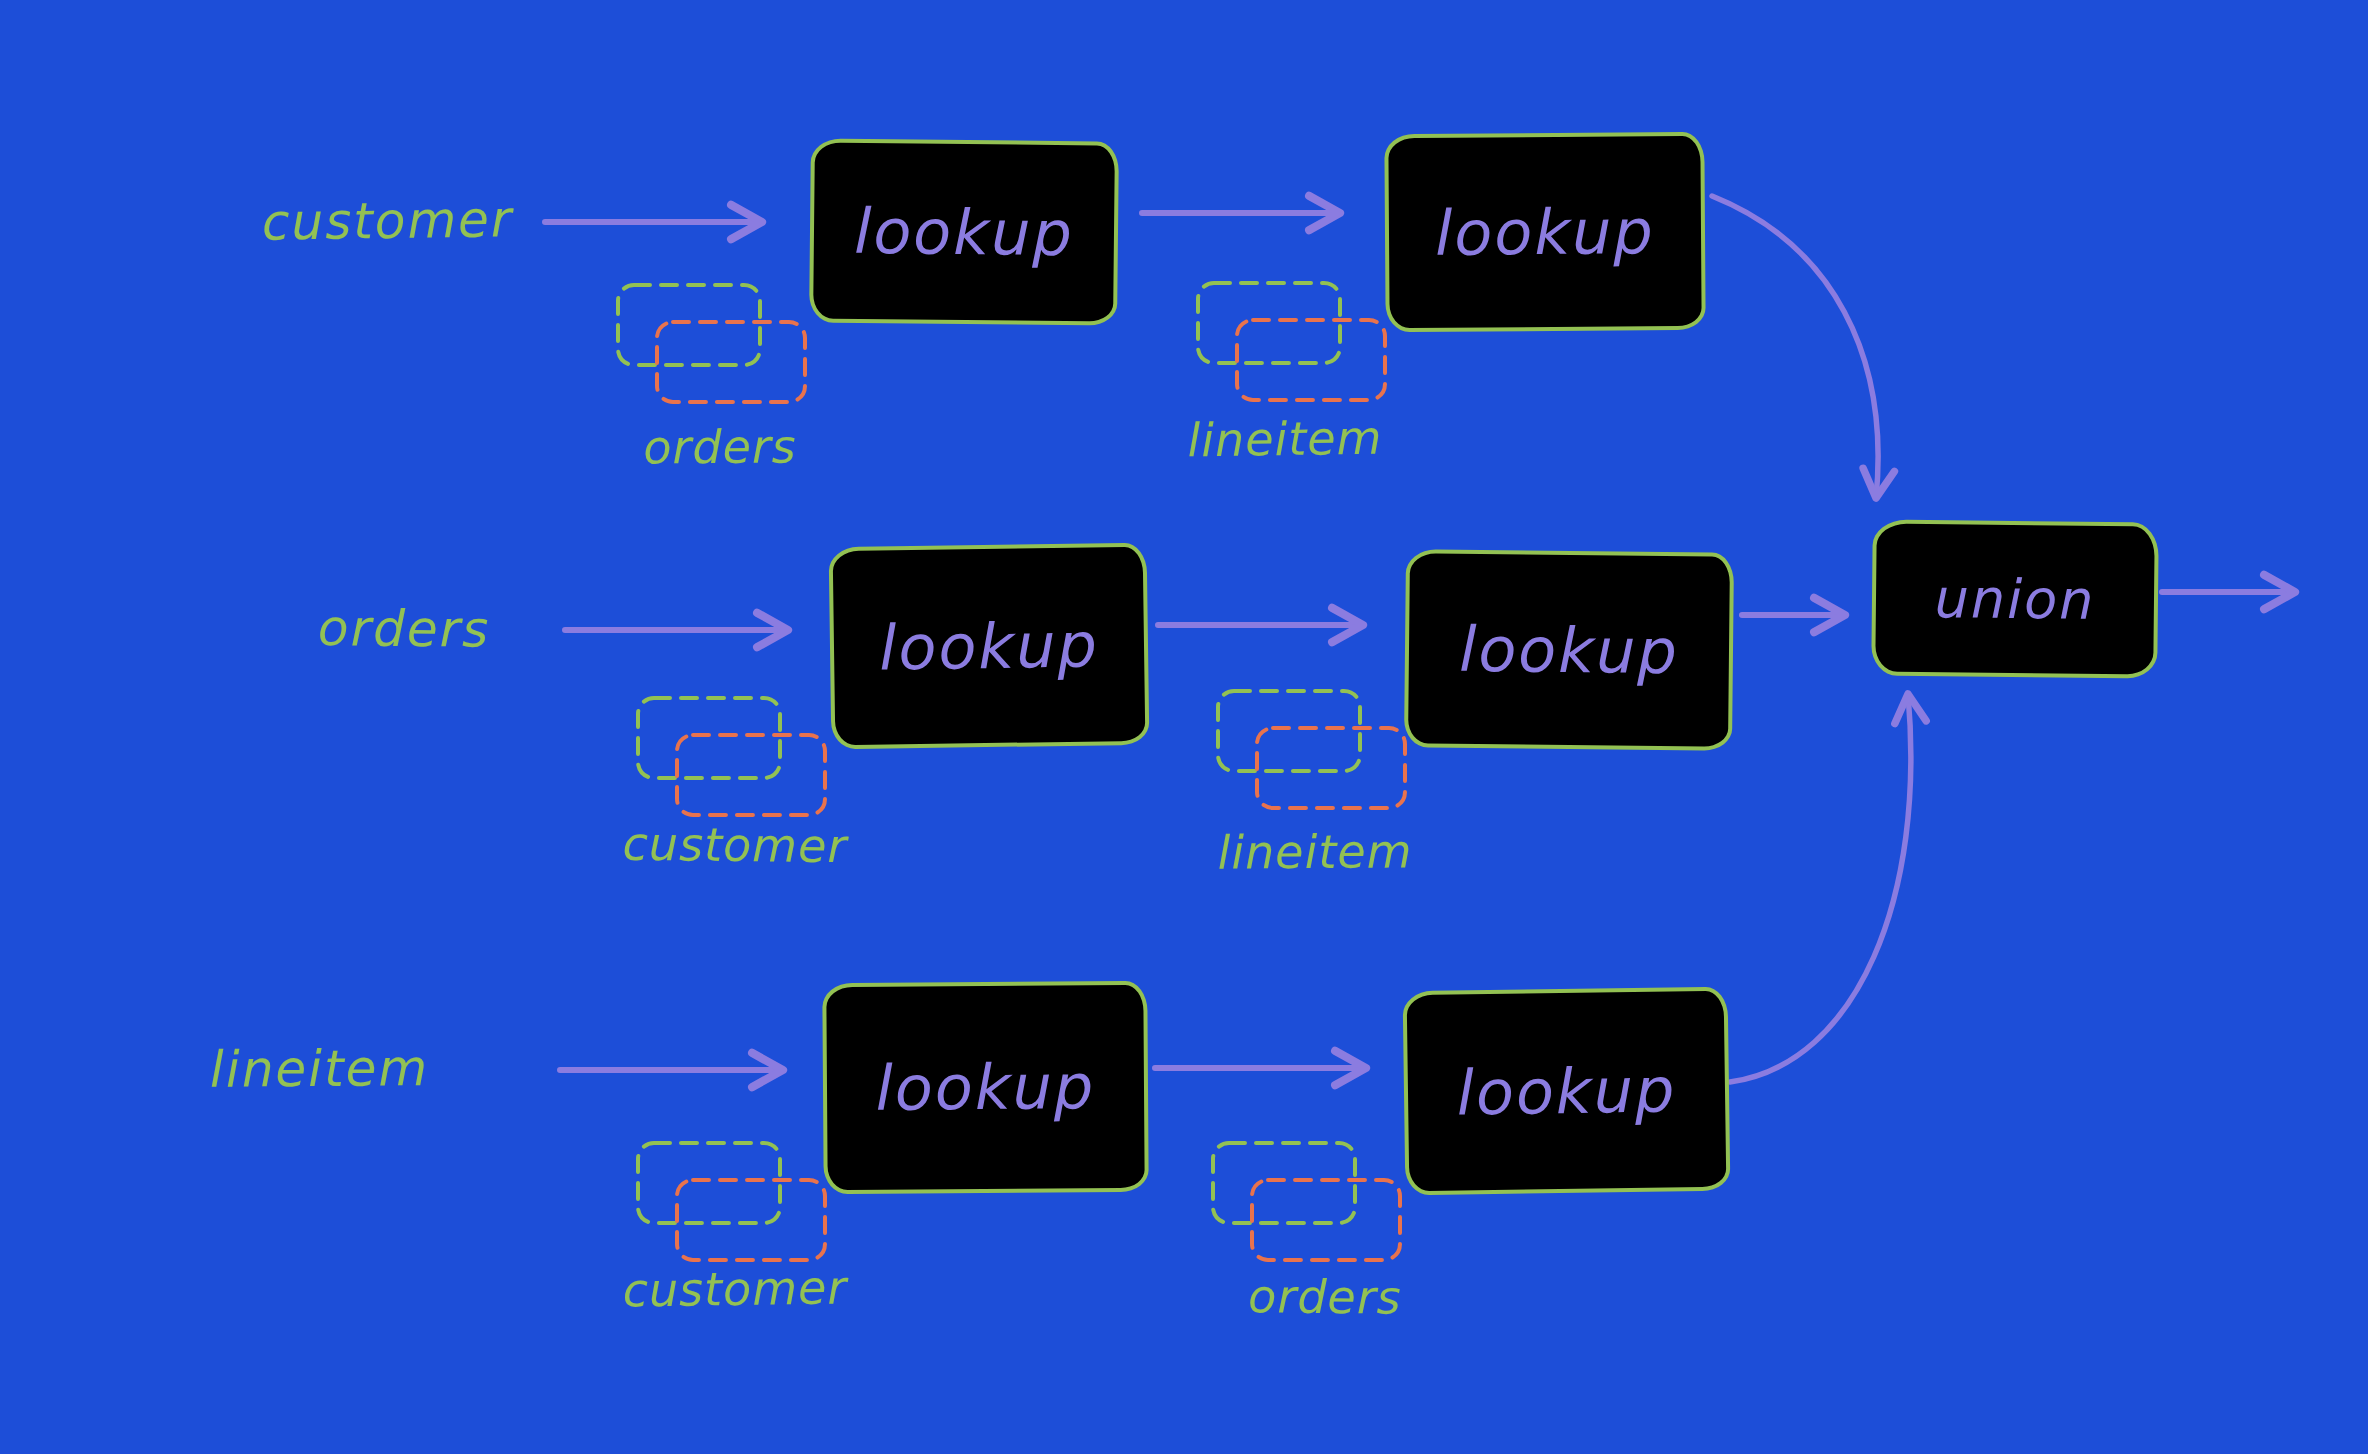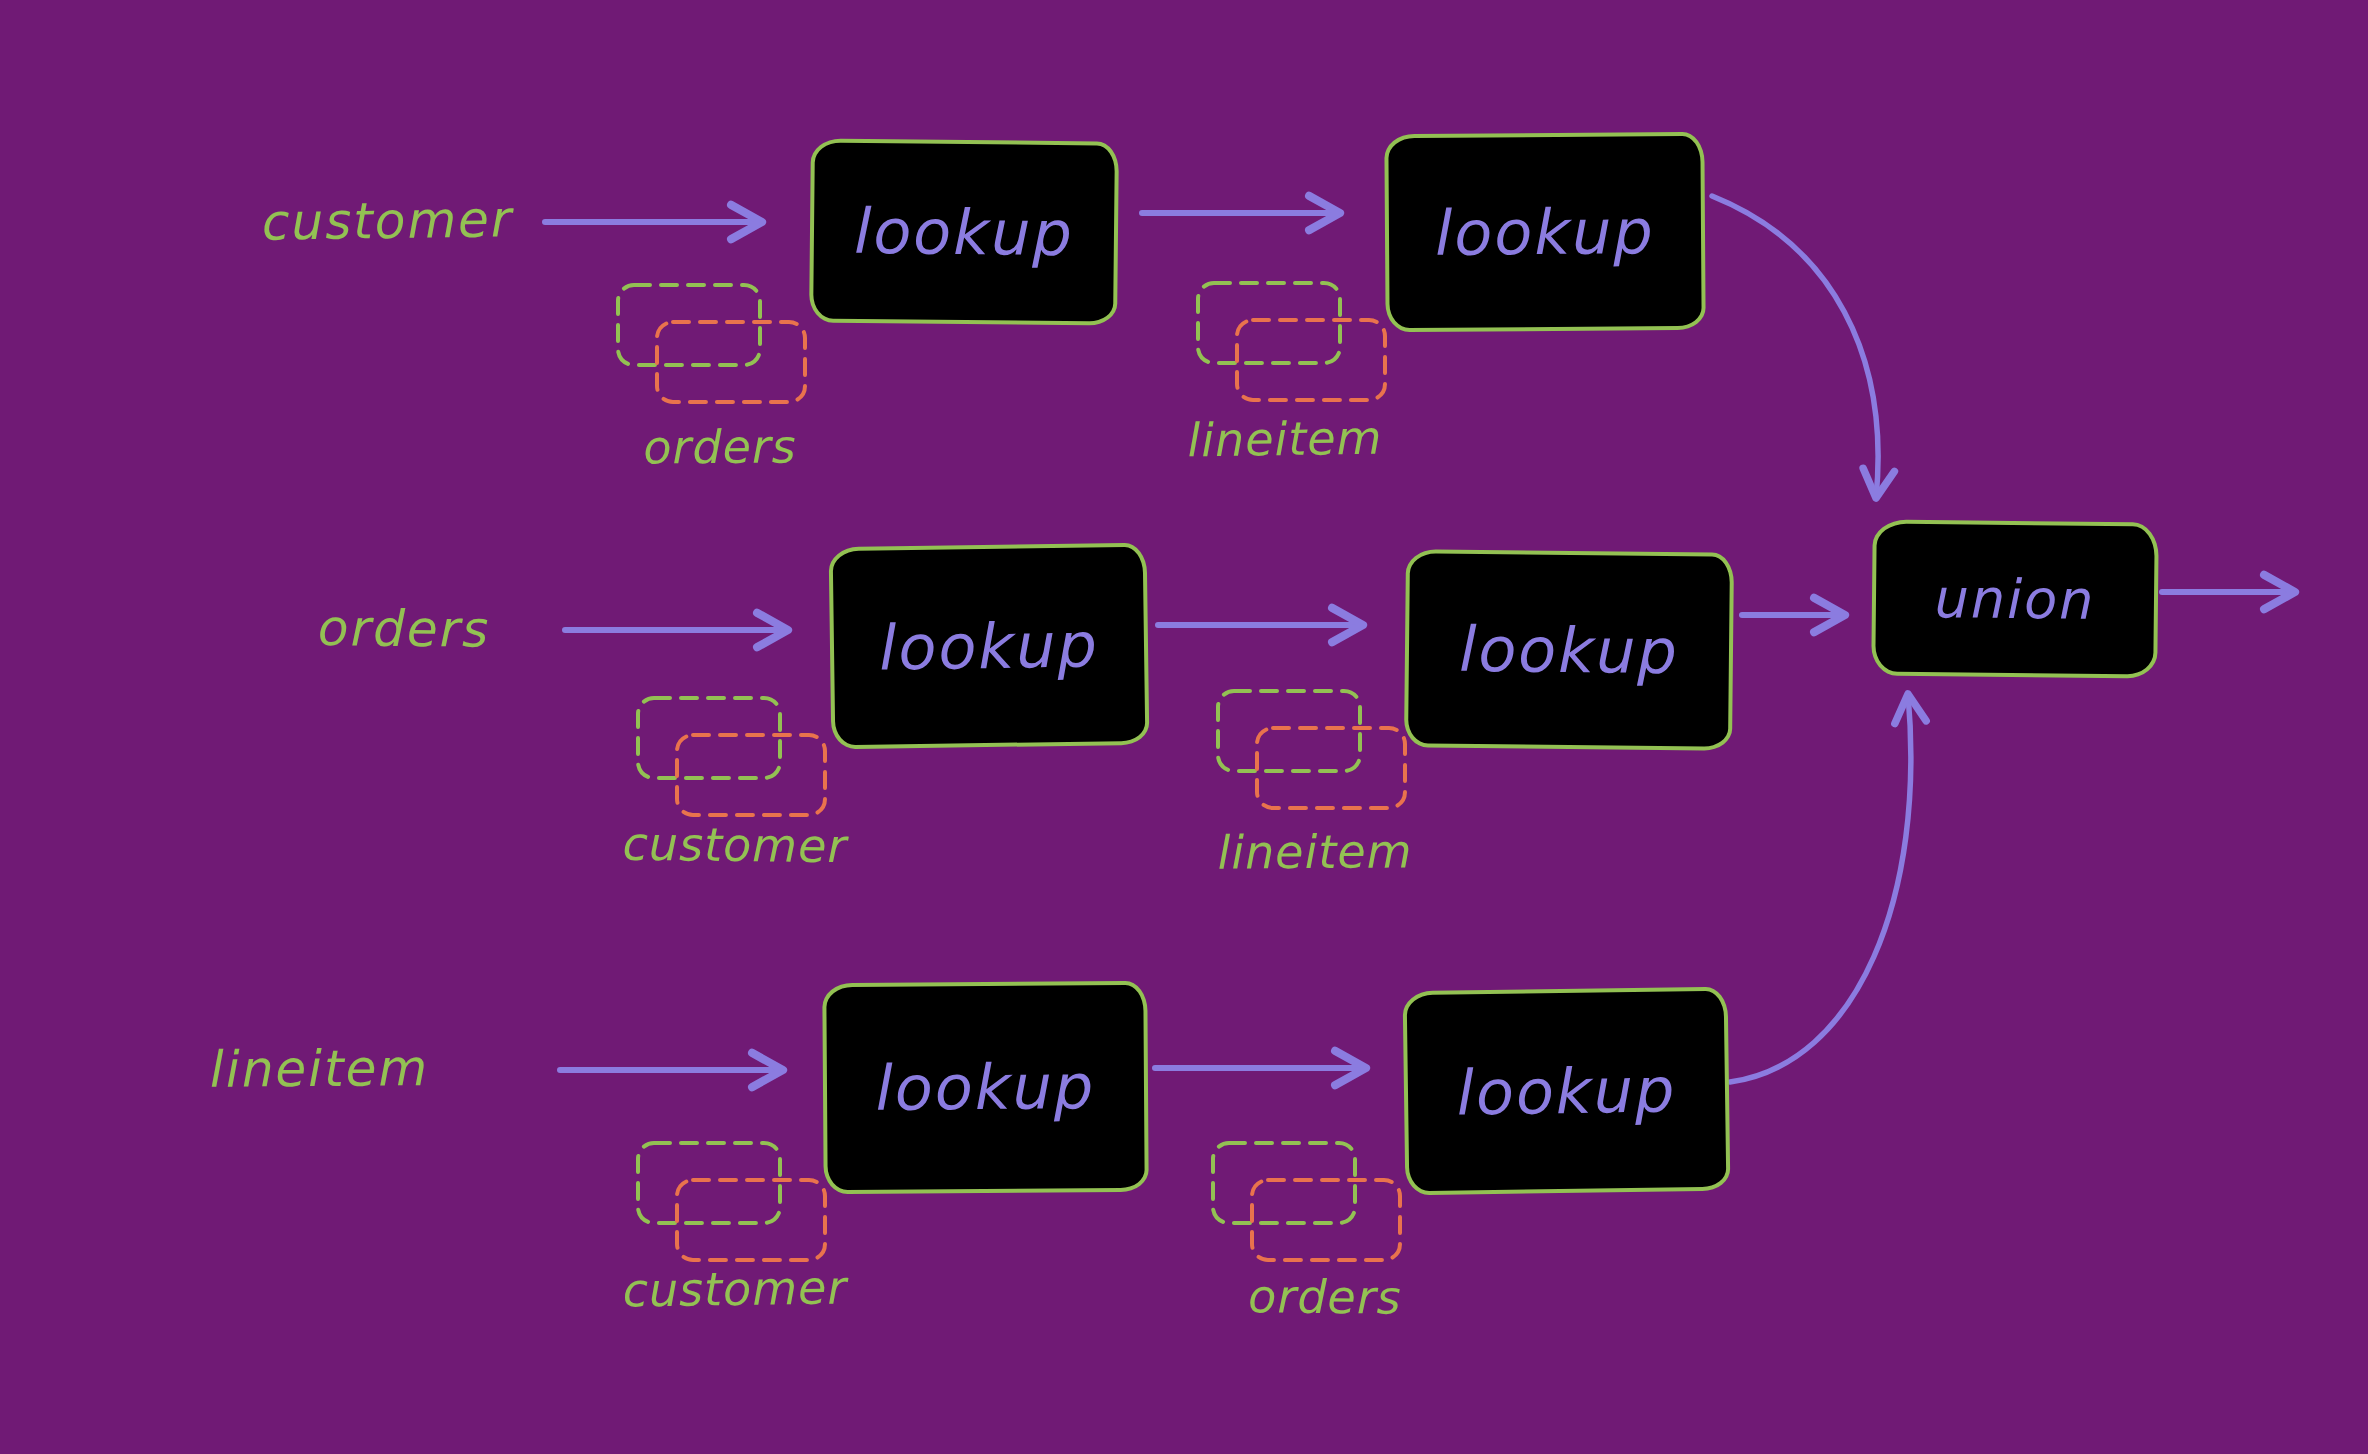--- a/index.html
+++ b/index.html
@@ -1,19 +1,19 @@
 <!DOCTYPE html>
 <html><head>
 <meta charset="utf-8">
 <style>
   html,body{margin:0;padding:0;background:#000;}
   .canvas{
     position:relative;
     width:2368px;height:1454px;
-    background:#701a75;
+    background:#1d4ed8;
     overflow:hidden;
     font-family:"DejaVu Sans", sans-serif;
   }
   .arrow-layer{position:absolute;left:0;top:0;width:2368px;height:1454px;}
   .node{
     position:absolute;
     border:4px solid #93c153;
     background:#000;
     display:flex;align-items:center;justify-content:center;
     color:#8b7ce0;

